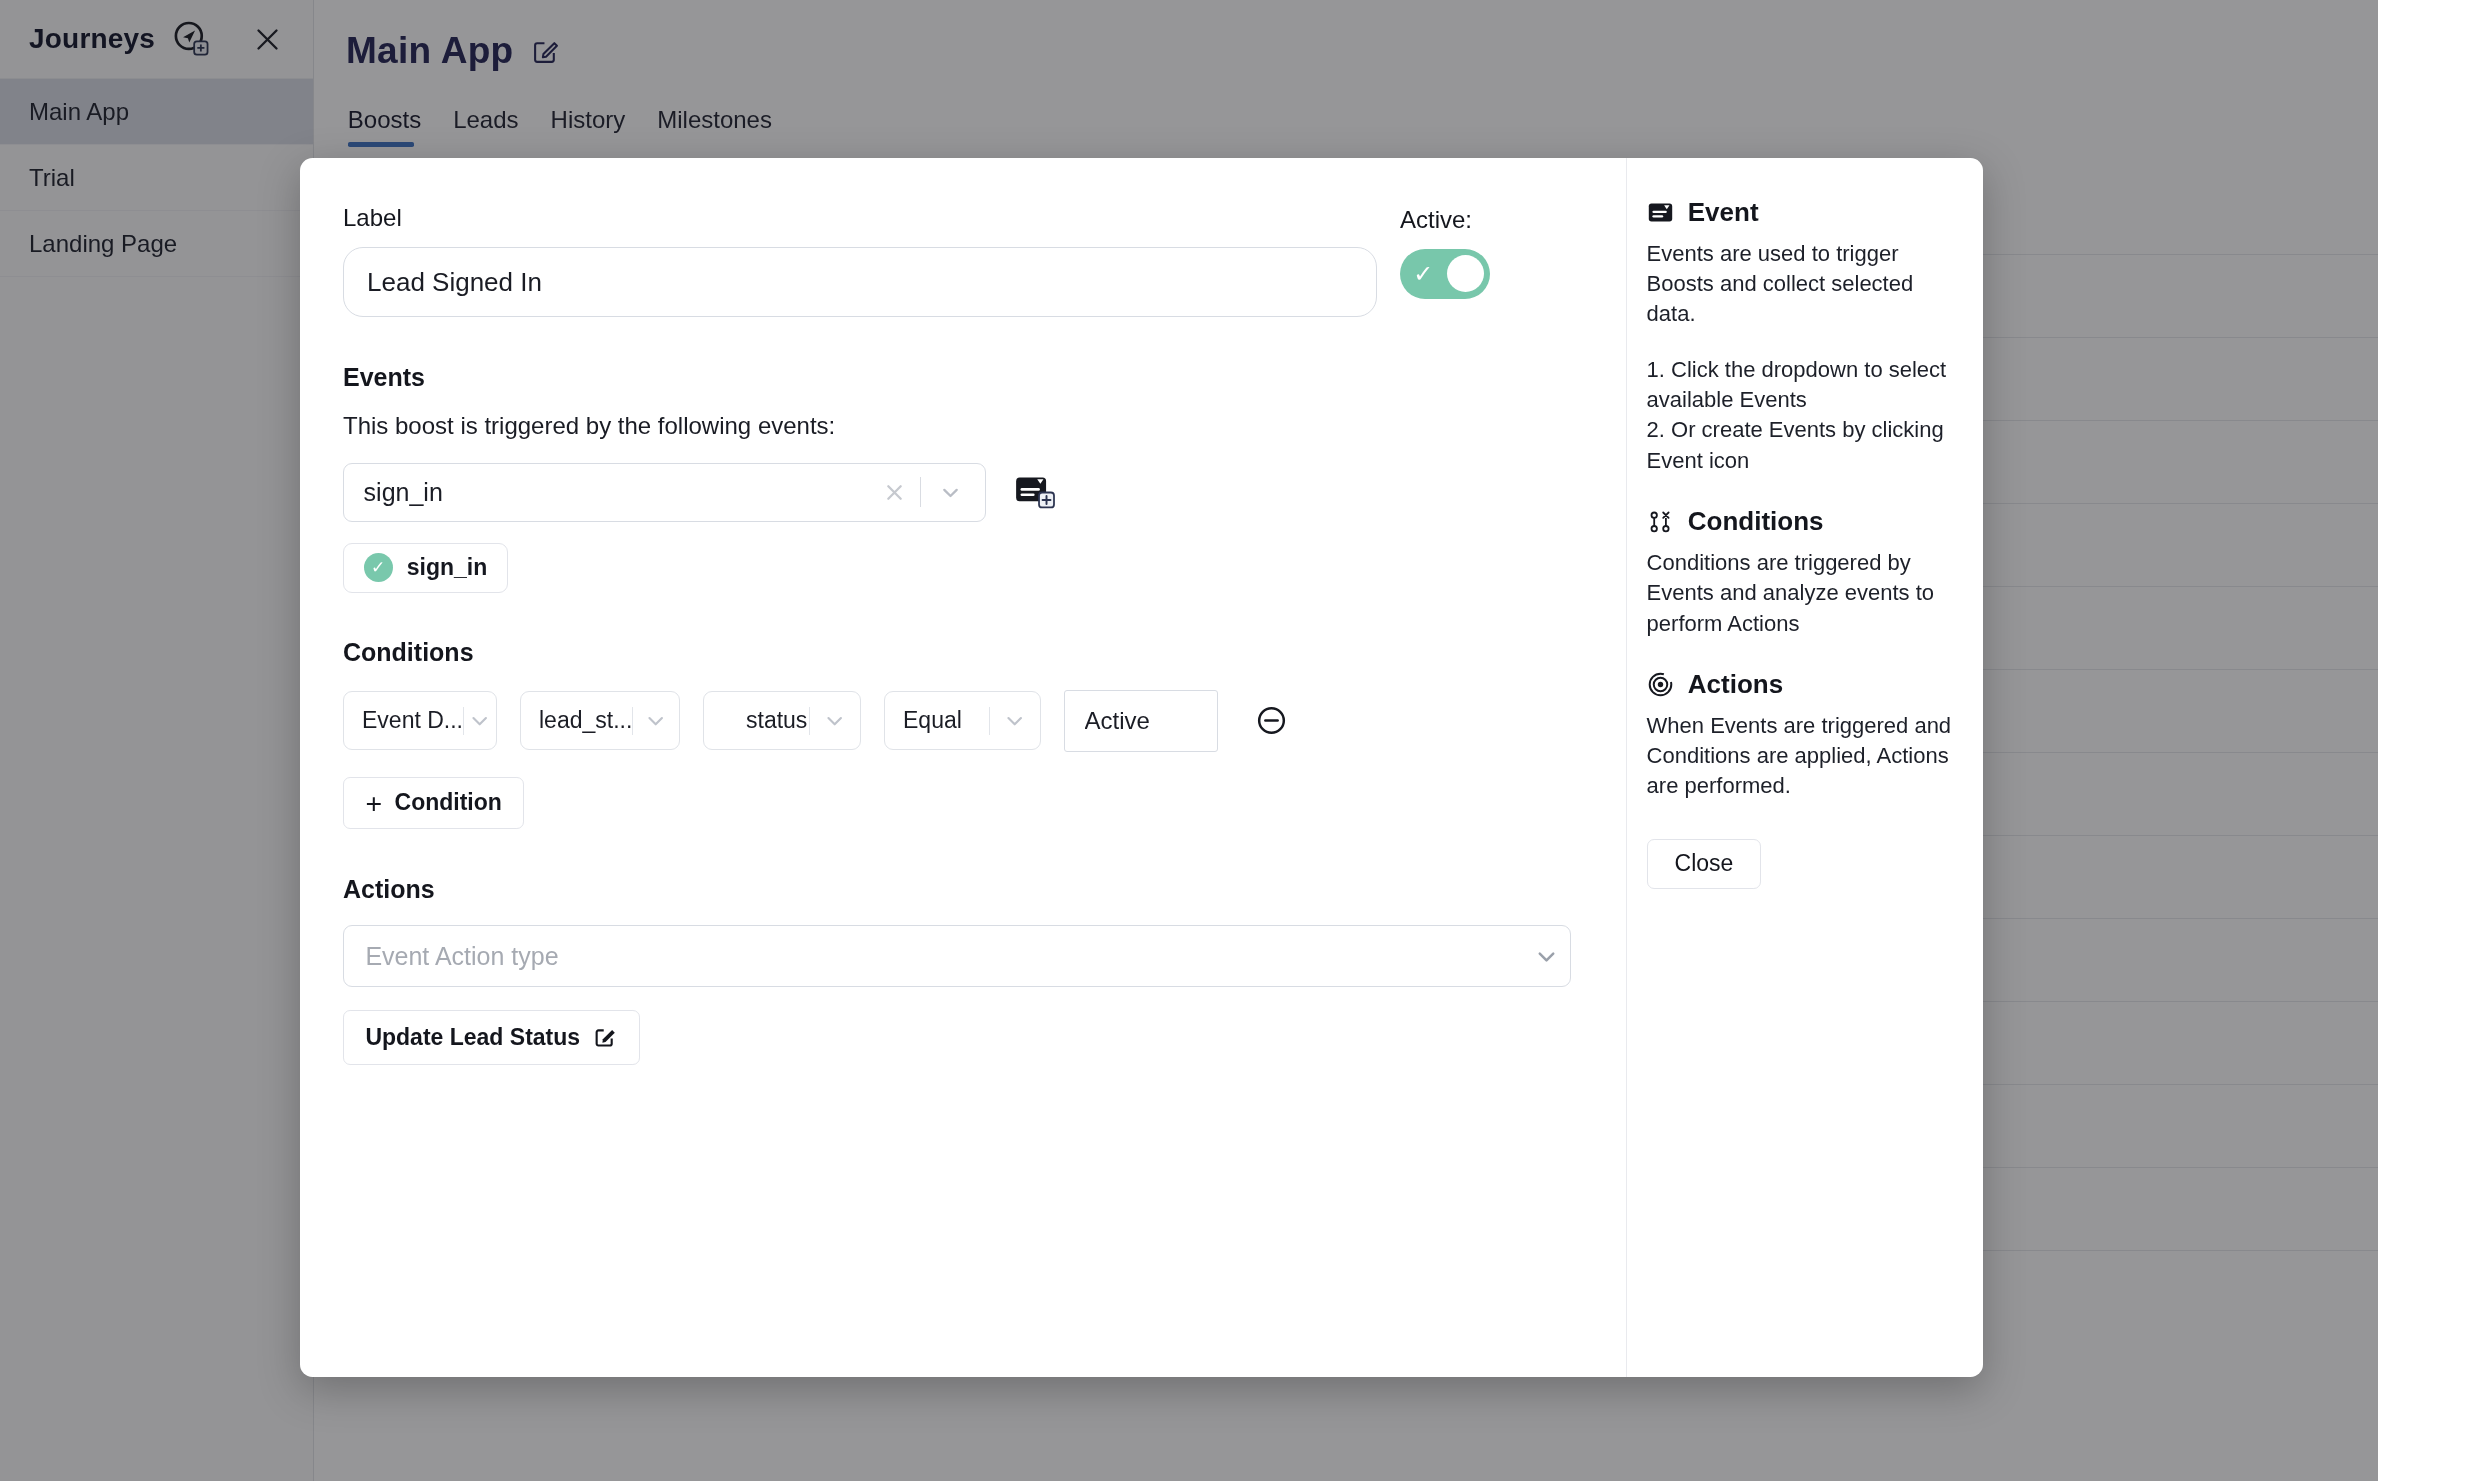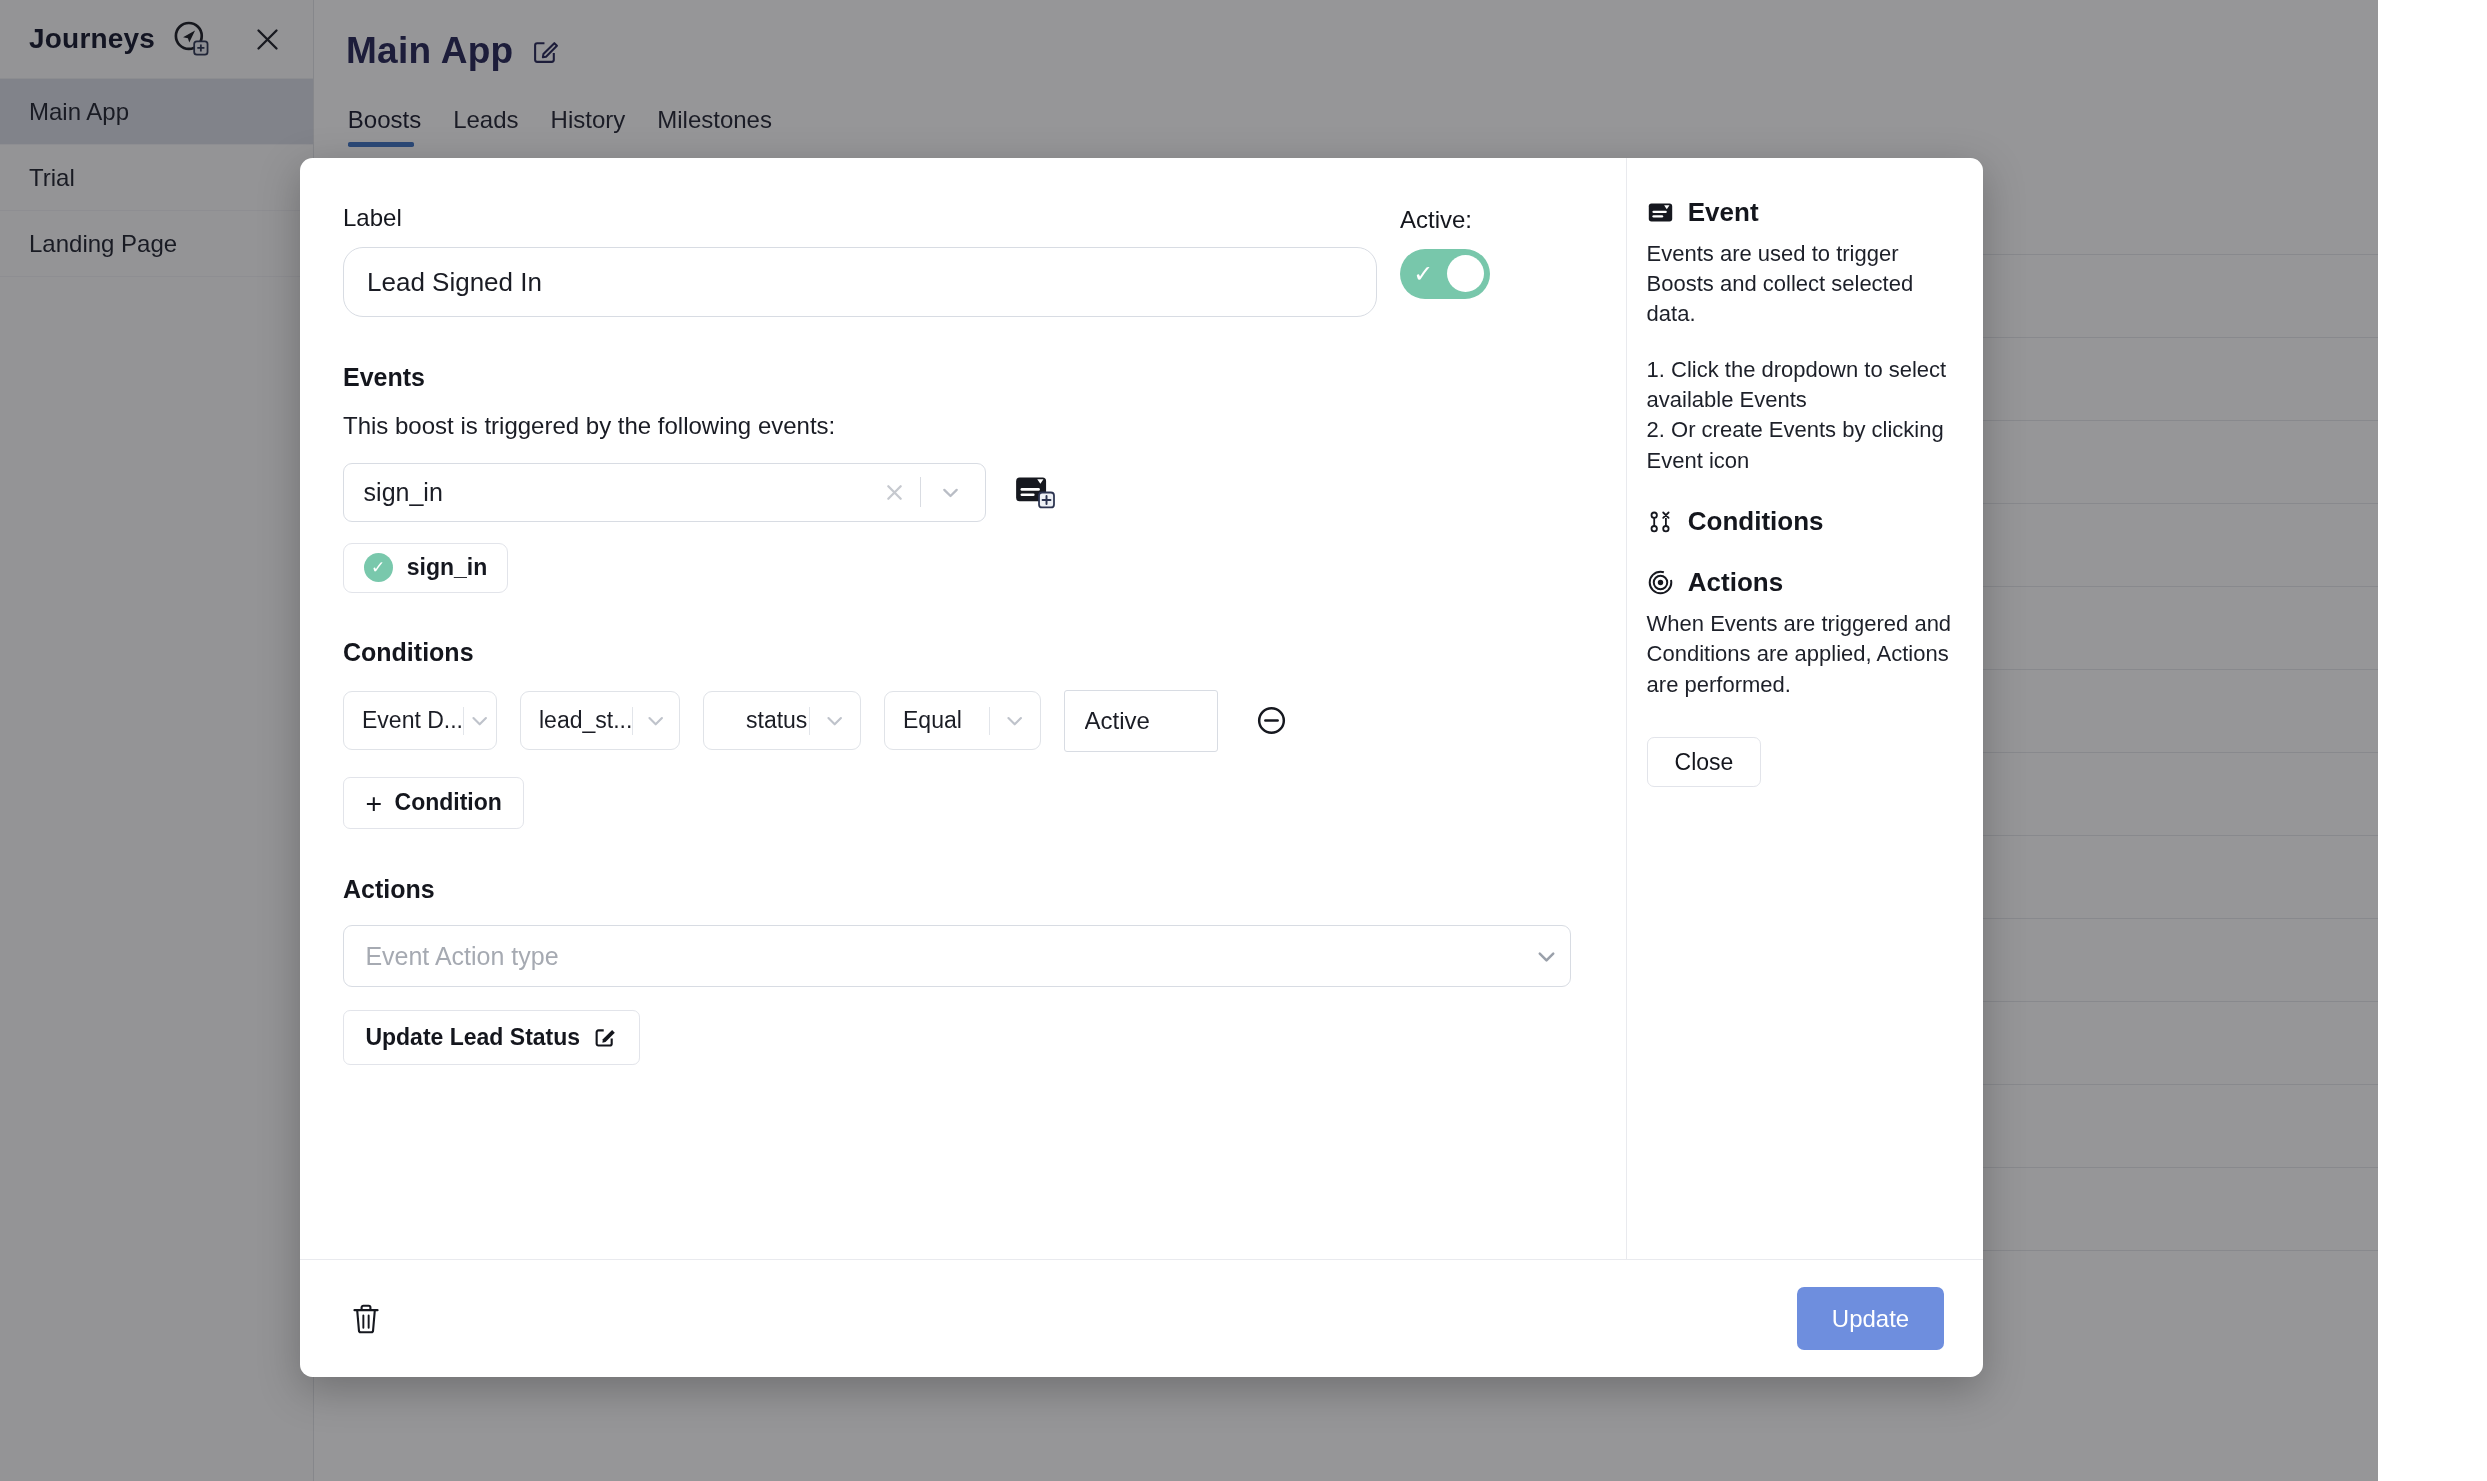--- a/index.html
+++ b/index.html
@@ -474,20 +474,21 @@
                 <circle cx="8" cy="8" r="3" fill="none" stroke="#16181f" stroke-width="2"></circle>
                 <circle cx="8" cy="23" r="3" fill="none" stroke="#16181f" stroke-width="2"></circle>
                 <circle cx="21" cy="23" r="3" fill="none" stroke="#16181f" stroke-width="2"></circle>
                 <path d="M8 11 v9" stroke="#16181f" stroke-width="2"></path>
                 <path d="M21 20 v-9" stroke="#16181f" stroke-width="2"></path>
                 <path d="M18 5 L24 11 M24 5 L18 11" stroke="#16181f" stroke-width="2" stroke-linecap="round"></path>
               </svg>
             </span>
             <span class="help-title">Conditions</span>
           </div>
+          <div class="help-text">Conditions are triggered by Events and analyze events to perform Actions</div>
         </div>
 
         <div class="help-sec">
           <div class="help-head">
             <span>
               <svg width="27" height="27" viewBox="0 0 30 30">
                 <circle cx="15" cy="15" r="12" fill="none" stroke="#16181f" stroke-width="2.2" stroke-dasharray="60 12"></circle>
                 <circle cx="15" cy="15" r="7.5" fill="none" stroke="#16181f" stroke-width="2.2"></circle>
                 <circle cx="15" cy="15" r="3" fill="#16181f"></circle>
               </svg>
@@ -495,28 +496,17 @@
             <span class="help-title">Actions</span>
           </div>
           <div class="help-text">When Events are triggered and Conditions are applied, Actions are performed.</div>
         </div>
 
         <button class="help-close">Close</button>
       </aside>
 
     </div>
 
-    <div class="modal-foot">
-      <span class="trash-btn">
-        <svg width="30" height="32" viewBox="0 0 34 36">
-          <path d="M4 8 h26" stroke="#16181f" stroke-width="2.6" stroke-linecap="round"></path>
-          <path d="M12 8 V5 a2 2 0 0 1 2-2 h6 a2 2 0 0 1 2 2 v3" fill="none" stroke="#16181f" stroke-width="2.4"></path>
-          <path d="M7 8 l2 23 a2 2 0 0 0 2 2 h12 a2 2 0 0 0 2-2 l2-23" fill="none" stroke="#16181f" stroke-width="2.4"></path>
-          <path d="M14 14 v14 M20 14 v14" stroke="#16181f" stroke-width="2.2" stroke-linecap="round"></path>
-        </svg>
-      </span>
-      <button class="update-btn">Update</button>
-    </div>
 
   </div>
 
 </div>
 
 
 </body></html>

